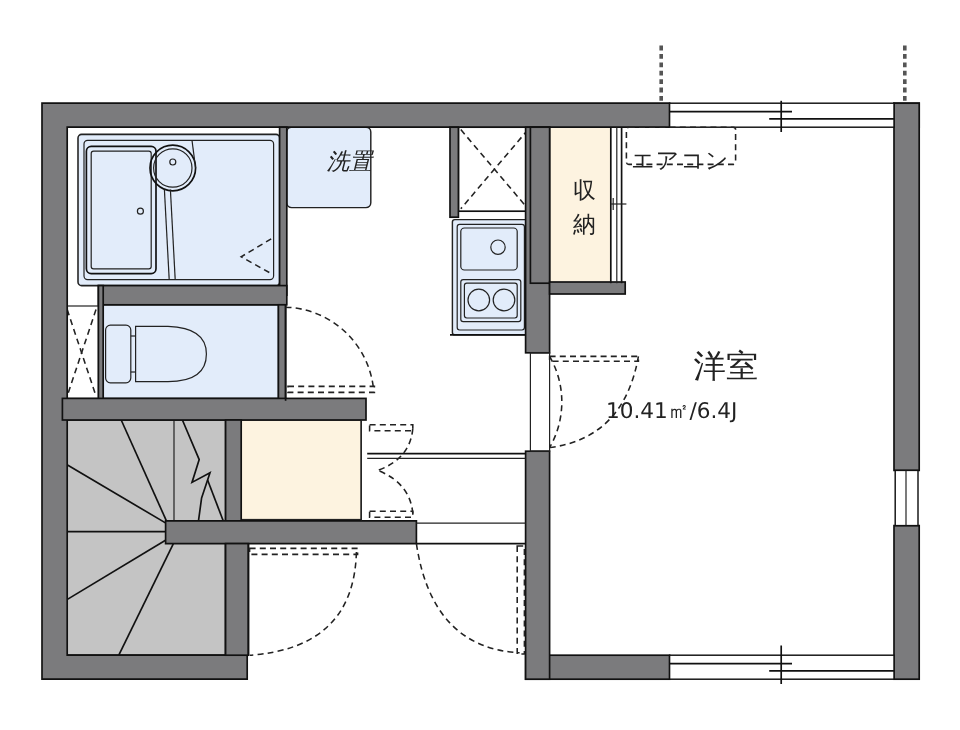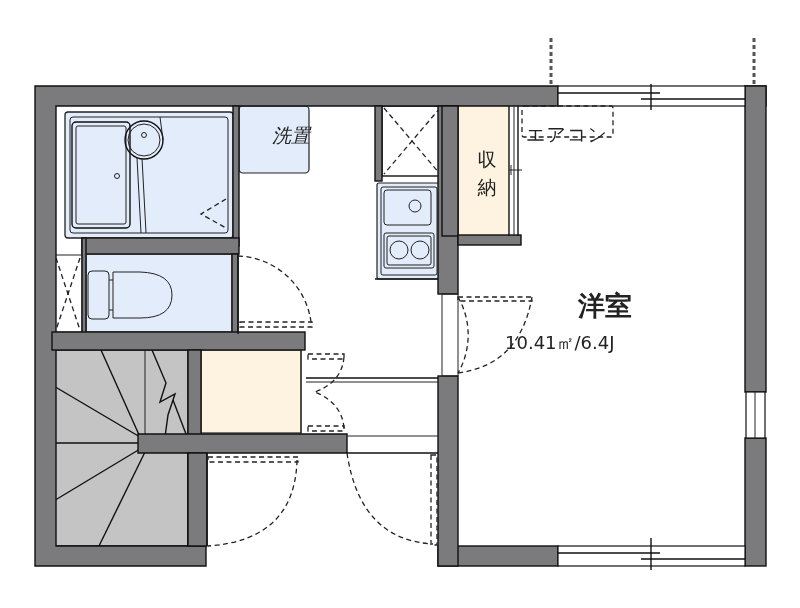--- a/index.html
+++ b/index.html
@@ -12,21 +12,21 @@
     .room-label {
       position: absolute;
       font-family: "DejaVu Sans", "Liberation Sans", sans-serif;
       color: #222;
       line-height: 1;
       white-space: nowrap;
     }
     .washroom-label { left: 236px; top: 126px; width: 74px; text-align: right; font-size: 19px; font-style: italic; }
     .storage-label { left: 461px; top: 145px; width: 52px; text-align: center; font-size: 19px; line-height: 28px; }
     .aircon-label { left: 522px; top: 113px; width: 90px; text-align: center; font-size: 19px; letter-spacing: 1px; margin-top: 12px; }
-    .room-name { left: 540px; top: 292px; width: 130px; text-align: center; font-size: 27px; font-weight: bold; }
+    .room-name { left: 540px; top: 292px; width: 130px; text-align: center; font-size: 27px; }
     .room-size { left: 505px; top: 334px; width: 200px; font-size: 18px; }
   </style>
 </head>
 <body>
 
 <svg id="plan" viewBox="0 0 800 608" xmlns="http://www.w3.org/2000/svg">
 
   <g>
     <line x1="551" y1="38" x2="551" y2="86" stroke="#555" stroke-width="3" stroke-dasharray="4 3"></line>
     <line x1="754" y1="38" x2="754" y2="86" stroke="#555" stroke-width="3" stroke-dasharray="4 3"></line>

